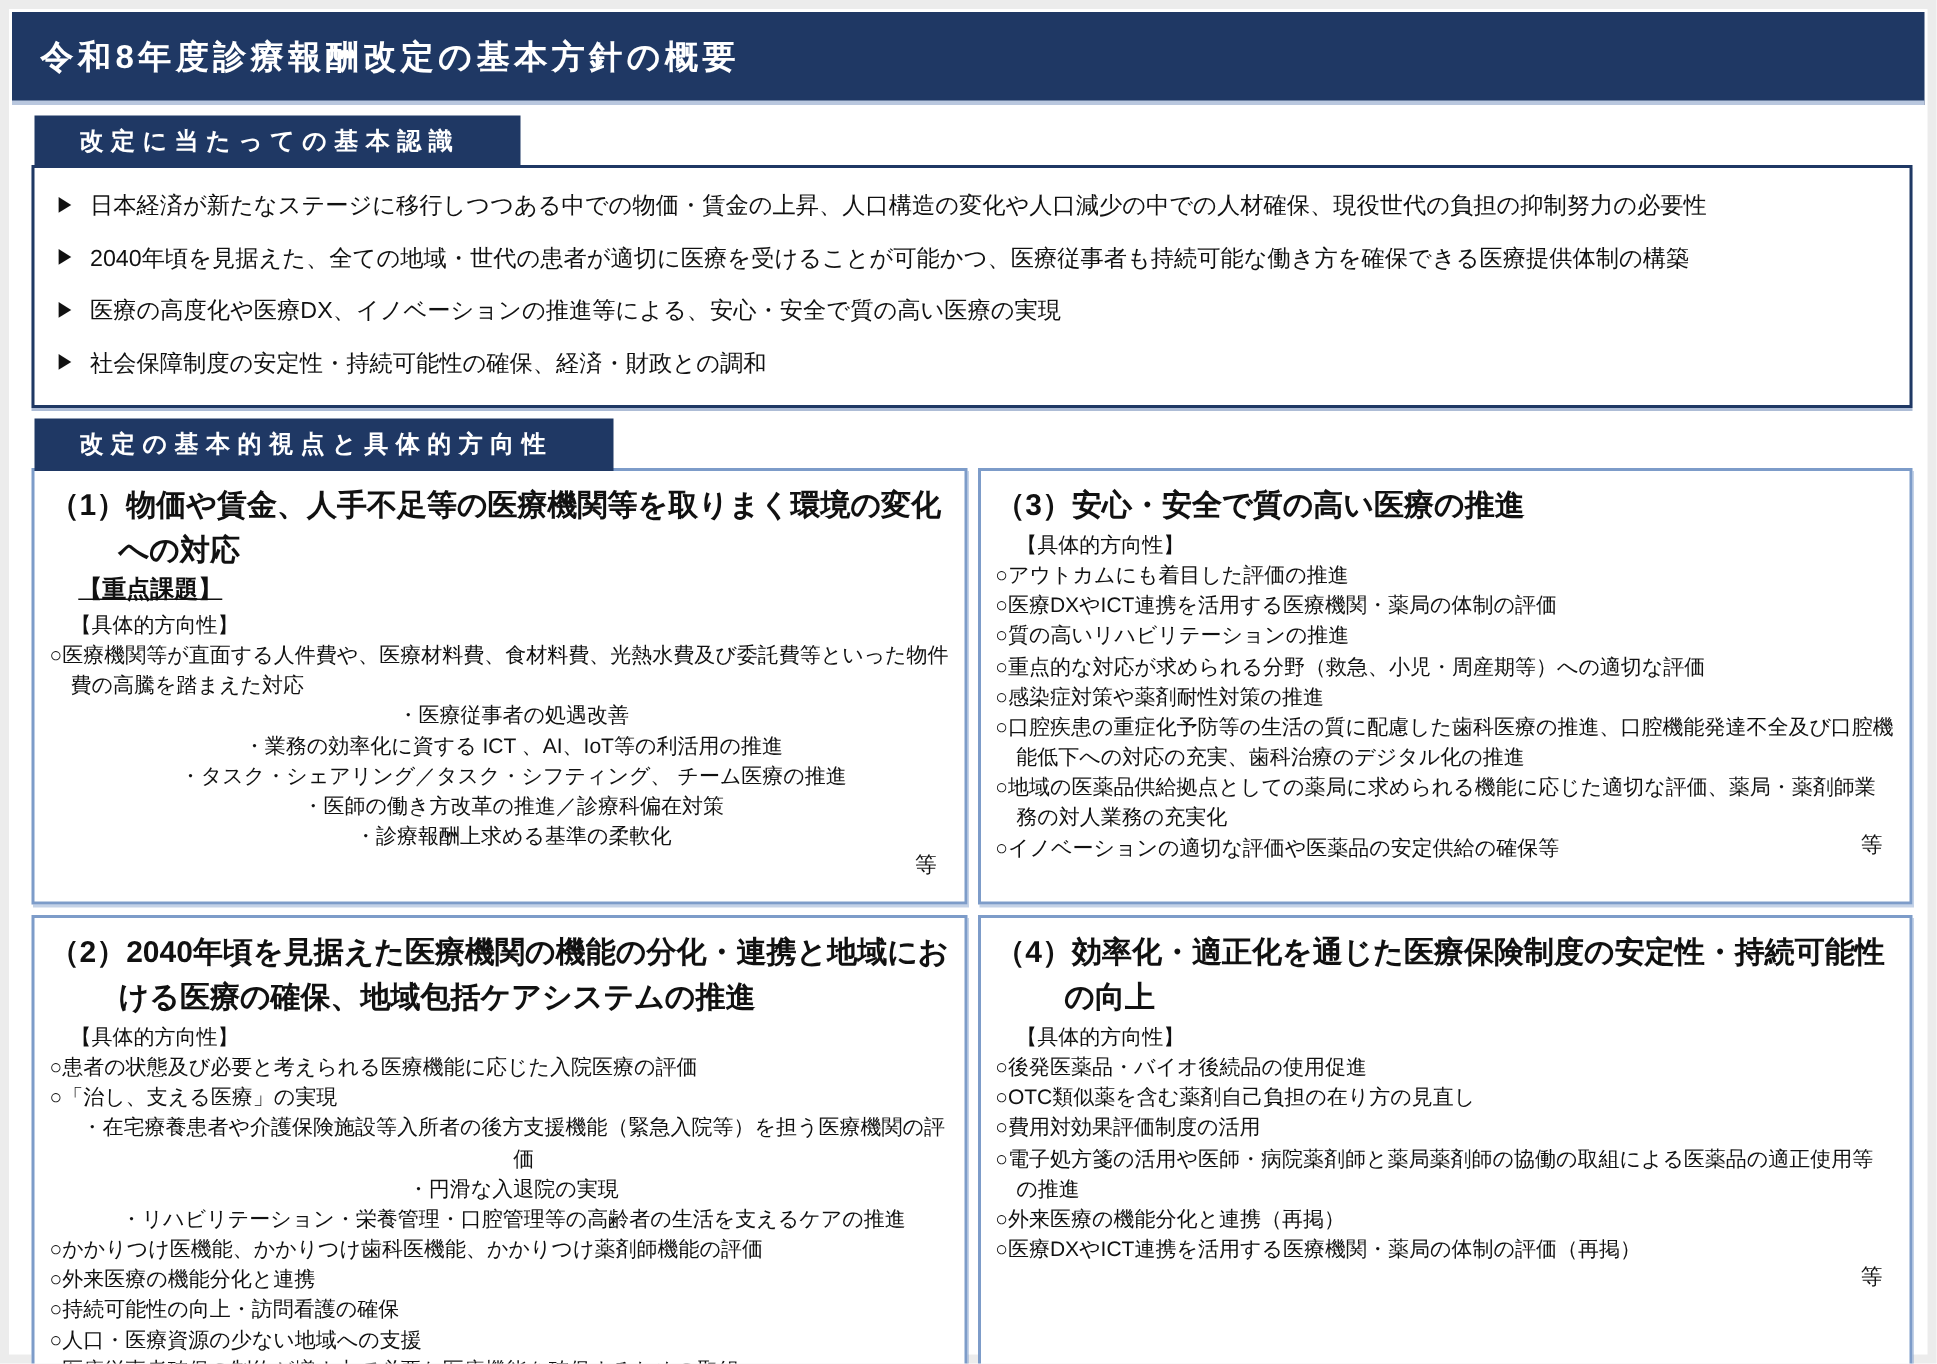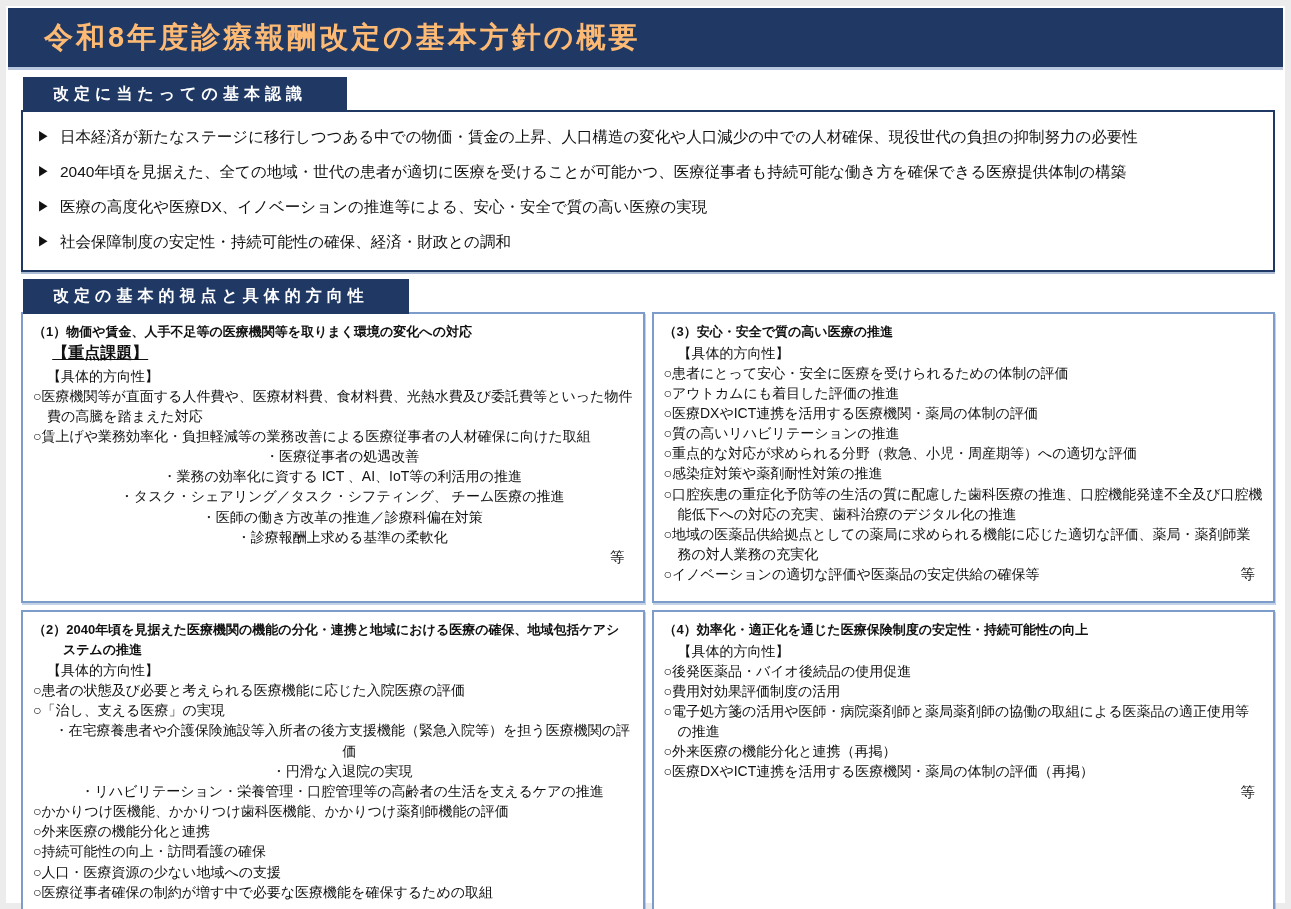--- a/index.html
+++ b/index.html
@@ -26,25 +26,25 @@
   }
   
   .title-bar{
     background:var(--navy);
     height:62px;
     display:flex;align-items:center;
     border-bottom:3px solid #b9c7de;
   }
   .title-bar h1{
     margin:0;
-    color:#fdba74;
-    font-size:29px;
+    color:#ffffff;
+    font-size:22px;
     font-weight:bold;
     letter-spacing:3px;
-    padding-left:36px;
+    padding-left:19px;
     white-space:nowrap;
   }
   
   .label-box{
     display:inline-block;
     background:var(--navy);
     color:#ffffff;
     font-size:16px;
     font-weight:bold;
     letter-spacing:5px;
@@ -81,21 +81,21 @@
   }
   .panel{
     border:2px solid var(--panel-border);
     box-shadow:1px 2px 0 rgba(125,156,201,.45);
     background:#ffffff;
     padding:6px 10px 4px 10px;
     overflow:hidden;
   }
   .panel-title{
     margin:2px 0 1px;
-    font-size:13px;
+    font-size:20px;
     font-weight:bold;
     line-height:1.5;
     padding-left:2.3em;
     text-indent:-2.3em;
   }
   .panel-subtitle{
     margin:0 0 2px;
     font-size:16px;
     font-weight:bold;
     text-decoration:underline;
@@ -154,32 +154,30 @@
   <section>
     <div class="label-box">
       <span>改定の基本的視点と具体的方向性</span>
     </div>
     <div class="panel-grid" id="panel-grid">
         <div class="panel">
           <div class="panel-title">（1）物価や賃金、人手不足等の医療機関等を取りまく環境の変化への対応</div>
           <div class="panel-subtitle">【重点課題】</div>
           <div class="item heading">【具体的方向性】</div>
           <div class="item circle">○医療機関等が直面する人件費や、医療材料費、食材料費、光熱水費及び委託費等といった物件費の高騰を踏まえた対応</div>
-          <div class="item circle">○賃上げや業務効率化・負担軽減等の業務改善による医療従事者の人材確保に向けた取組</div>
           <div class="item sub">・医療従事者の処遇改善</div>
           <div class="item sub">・業務の効率化に資する ICT 、AI、IoT等の利活用の推進</div>
           <div class="item sub">・タスク・シェアリング／タスク・シフティング、 チーム医療の推進</div>
           <div class="item sub">・医師の働き方改革の推進／診療科偏在対策</div>
           <div class="item sub">・診療報酬上求める基準の柔軟化</div>
           <div class="tail">等</div>
         </div>
         <div class="panel">
           <div class="panel-title">（3）安心・安全で質の高い医療の推進</div>
           <div class="item heading">【具体的方向性】</div>
-          <div class="item circle">○患者にとって安心・安全に医療を受けられるための体制の評価</div>
           <div class="item circle">○アウトカムにも着目した評価の推進</div>
           <div class="item circle">○医療DXやICT連携を活用する医療機関・薬局の体制の評価</div>
           <div class="item circle">○質の高いリハビリテーションの推進</div>
           <div class="item circle">○重点的な対応が求められる分野（救急、小児・周産期等）への適切な評価</div>
           <div class="item circle">○感染症対策や薬剤耐性対策の推進</div>
           <div class="item circle">○口腔疾患の重症化予防等の生活の質に配慮した歯科医療の推進、口腔機能発達不全及び口腔機能低下への対応の充実、歯科治療のデジタル化の推進</div>
           <div class="item circle">○地域の医薬品供給拠点としての薬局に求められる機能に応じた適切な評価、薬局・薬剤師業務の対人業務の充実化</div>
           <div class="item circle">○イノベーションの適切な評価や医薬品の安定供給の確保等</div>
           <div class="tail inline">等</div>
         </div>
@@ -194,20 +192,21 @@
           <div class="item circle">○かかりつけ医機能、かかりつけ歯科医機能、かかりつけ薬剤師機能の評価</div>
           <div class="item circle">○外来医療の機能分化と連携</div>
           <div class="item circle">○持続可能性の向上・訪問看護の確保</div>
           <div class="item circle">○人口・医療資源の少ない地域への支援</div>
           <div class="item circle">○医療従事者確保の制約が増す中で必要な医療機能を確保するための取組</div>
         </div>
         <div class="panel">
           <div class="panel-title">（4）効率化・適正化を通じた医療保険制度の安定性・持続可能性の向上</div>
           <div class="item heading">【具体的方向性】</div>
           <div class="item circle">○後発医薬品・バイオ後続品の使用促進</div>
+          <div class="item circle">○OTC類似薬を含む薬剤自己負担の在り方の見直し</div>
           <div class="item circle">○費用対効果評価制度の活用</div>
           <div class="item circle">○電子処方箋の活用や医師・病院薬剤師と薬局薬剤師の協働の取組による医薬品の適正使用等の推進</div>
           <div class="item circle">○外来医療の機能分化と連携（再掲）</div>
           <div class="item circle">○医療DXやICT連携を活用する医療機関・薬局の体制の評価（再掲）</div>
           <div class="tail">等</div>
         </div>
       </div>
   </section>
 
 </div>

